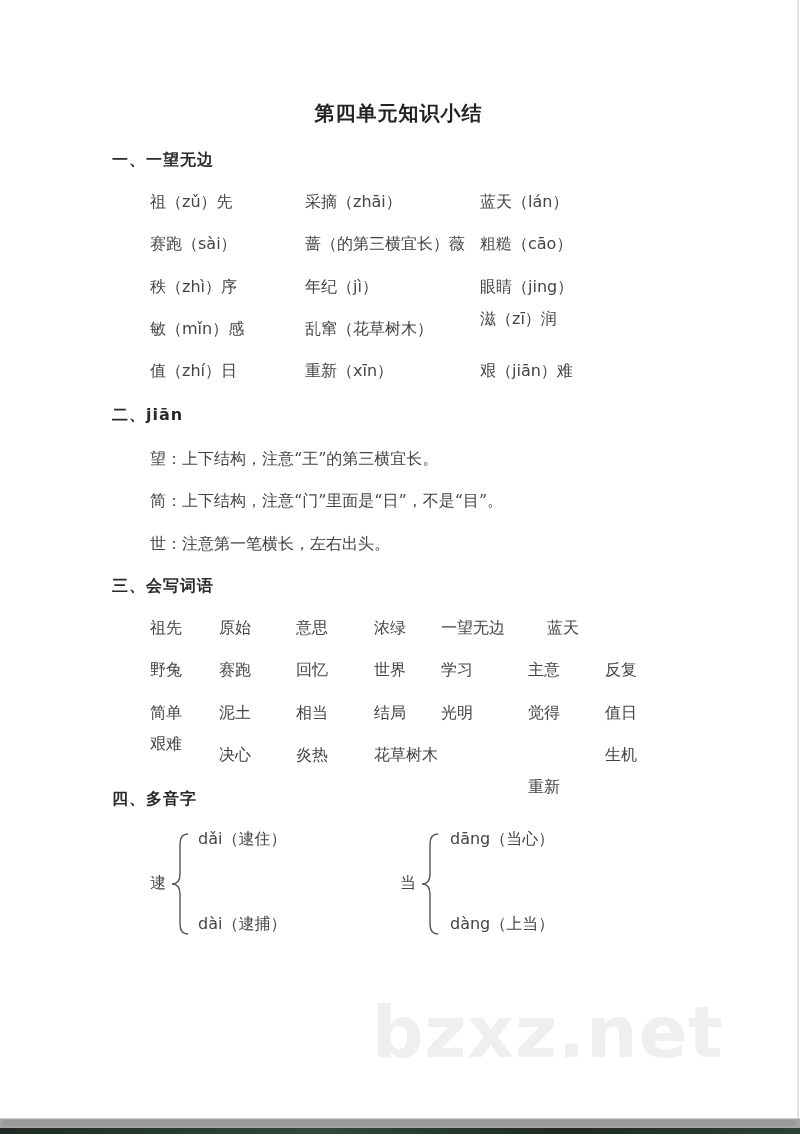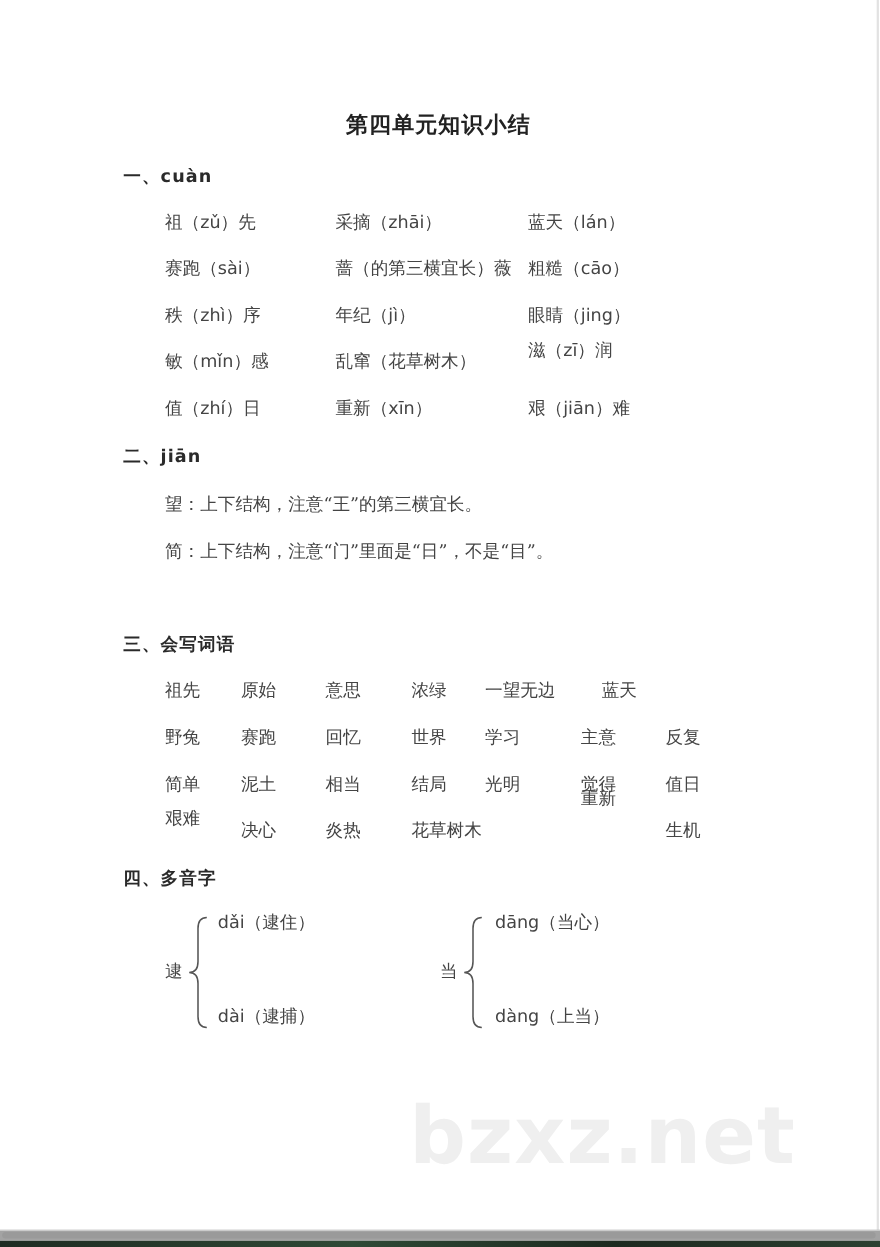--- a/index.html
+++ b/index.html
@@ -20,21 +20,21 @@
   .hscroll-thumb { position:absolute; left:2px; top:1px; width:794px; height:6px; background:#9a9a9a; border-radius:3px; }
   .bottom-strip { position:absolute; left:0; top:1128px; width:800px; height:6px;
                   background:linear-gradient(90deg,#1e2b22,#2f4a36 40%,#1d2a20 70%,#2c4131); }
 </style>
 </head>
 <body>
 
 <div class="page">
   <div class="title">第四单元知识小结</div>
 
-  <div class="h" style="top:150px">一、cuàn</div>
+  <div class="h" style="top:150px">一、一望无边</div>
 
   <div class="t" style="left:150px;top:192px">祖（zǔ）先</div>
   <div class="t" style="left:305px;top:192px">采摘（zhāi）</div>
   <div class="t" style="left:480px;top:192px">蓝天（lán）</div>
 
   <div class="t" style="left:150px;top:234px">赛跑（sài）</div>
   <div class="t" style="left:305px;top:234px">蔷（的第三横宜长）薇</div>
   <div class="t" style="left:480px;top:234px">粗糙（cāo）</div>
 
   <div class="t" style="left:150px;top:277px">秩（zhì）序</div>
@@ -45,20 +45,21 @@
   <div class="t" style="left:305px;top:319px">乱窜（花草树木）</div>
   <div class="t" style="left:480px;top:309px">滋（zī）润</div>
 
   <div class="t" style="left:150px;top:361px">值（zhí）日</div>
   <div class="t" style="left:305px;top:361px">重新（xīn）</div>
   <div class="t" style="left:480px;top:361px">艰（jiān）难</div>
 
   <div class="h" style="top:405px">二、jiān</div>
   <div class="t serif" style="left:150px;top:491px">简：上下结构，注意“门”里面是“日”，不是“目”。</div>
   <div class="t serif" style="left:150px;top:449px">望：上下结构，注意“王”的第三横宜长。</div>
+  <div class="t serif" style="left:150px;top:534px">世：注意第一笔横长，左右出头。</div>
 
   <div class="h" style="top:576px">三、会写词语</div>
 
   <div class="t serif" style="left:150px;top:618px">祖先</div>
   <div class="t serif" style="left:219px;top:618px">原始</div>
   <div class="t serif" style="left:296px;top:618px">意思</div>
   <div class="t serif" style="left:374px;top:618px">浓绿</div>
   <div class="t serif" style="left:441px;top:618px">一望无边</div>
   <div class="t serif" style="left:547px;top:618px">蓝天</div>
 
@@ -75,21 +76,21 @@
   <div class="t serif" style="left:296px;top:703px">相当</div>
   <div class="t serif" style="left:374px;top:703px">结局</div>
   <div class="t serif" style="left:441px;top:703px">光明</div>
   <div class="t serif" style="left:528px;top:703px">觉得</div>
   <div class="t serif" style="left:605px;top:703px">值日</div>
 
   <div class="t serif" style="left:150px;top:734px">艰难</div>
   <div class="t serif" style="left:219px;top:745px">决心</div>
   <div class="t serif" style="left:296px;top:745px">炎热</div>
   <div class="t serif" style="left:374px;top:745px">花草树木</div>
-  <div class="t serif" style="left:528px;top:716px">重新</div>
+  <div class="t serif" style="left:528px;top:777px">重新</div>
   <div class="t serif" style="left:605px;top:745px">生机</div>
 
   <div class="h" style="top:789px">四、多音字</div>
 
   <div class="t" style="left:150px;top:873px">逮</div>
   <svg class="brace" style="left:168px;top:832px" width="24" height="104" viewBox="0 0 24 104">
     <path d="M20 2 Q12 2 12 12 L12 42 Q12 52 4 52 Q12 52 12 62 L12 92 Q12 102 20 102" fill="none" stroke="#555" stroke-width="1.4"></path>
   </svg>
   <div class="t" style="left:198px;top:829px">dǎi（逮住）</div>
   <div class="t" style="left:198px;top:914px">dài（逮捕）</div>

